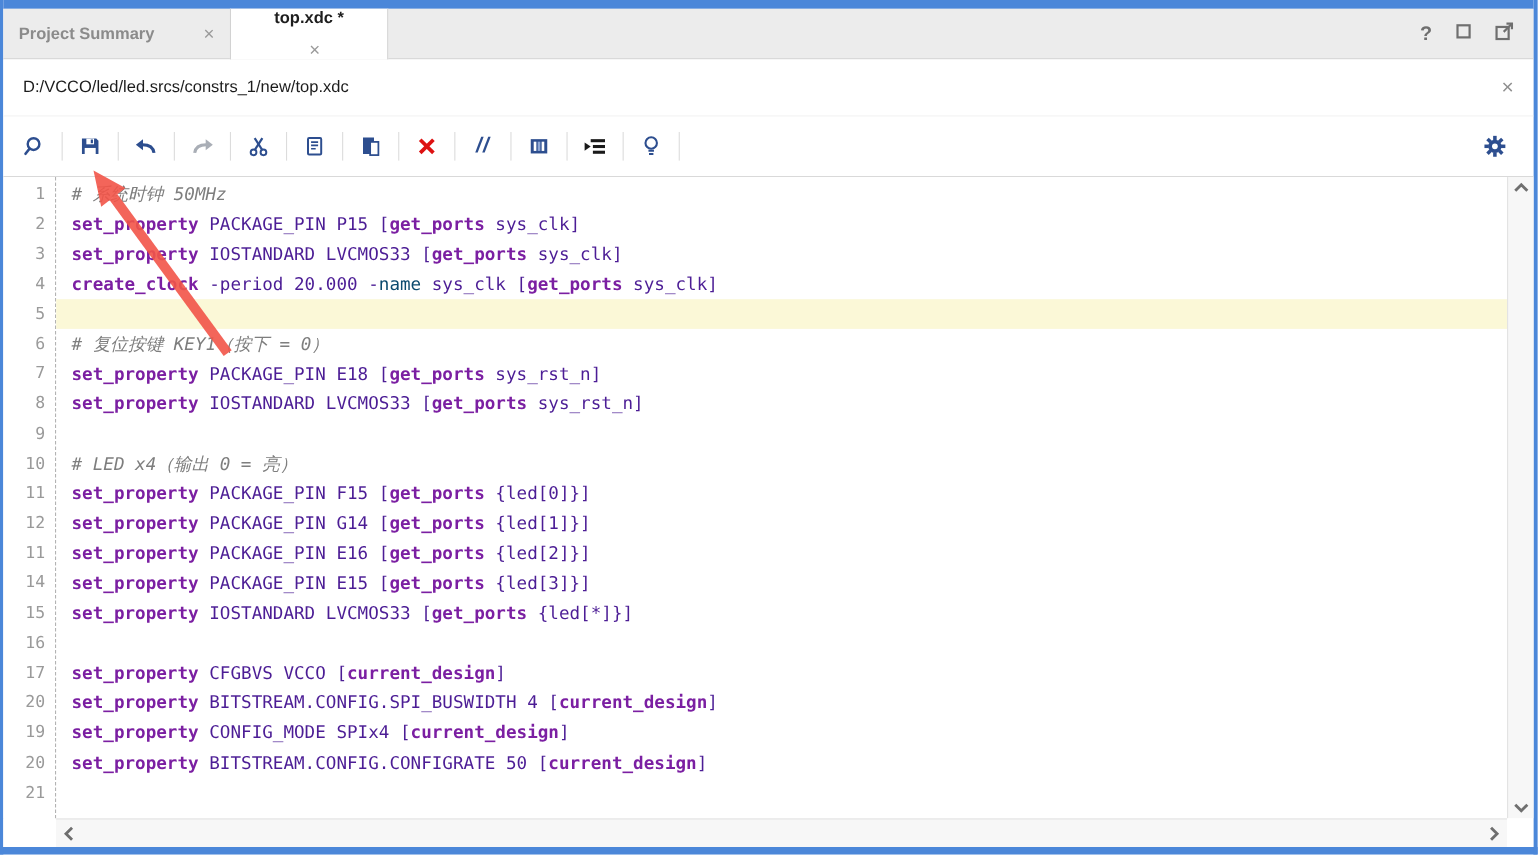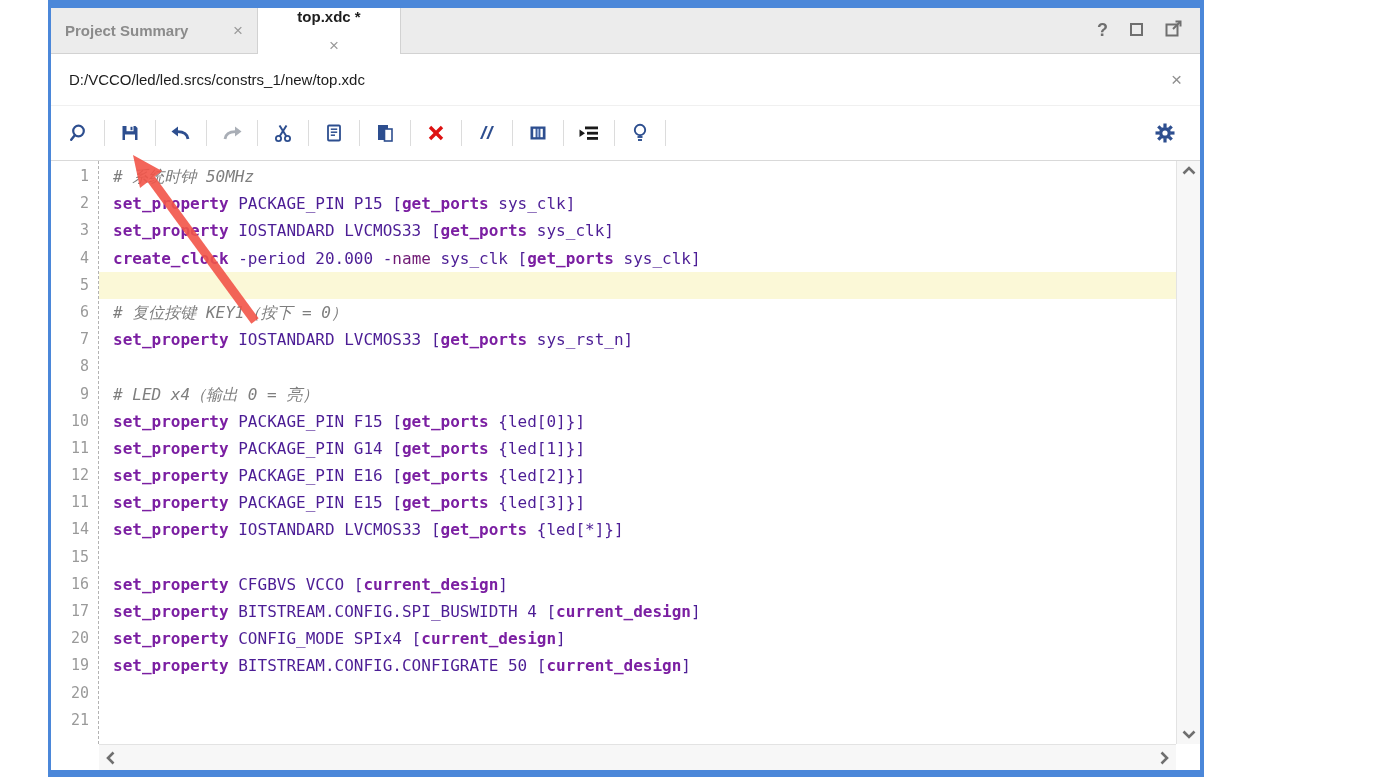--- a/index.html
+++ b/index.html
@@ -1,21 +1,21 @@
 <!DOCTYPE html>
 <html><head>
 <meta charset="utf-8">
 <style>
   * { box-sizing: border-box; margin: 0; padding: 0; }
   html,body { width:1398px; height:777px; overflow:hidden; background:#fff;
               font-family:"Liberation Sans", sans-serif; }
 
-  .win { position:relative; width:1156px; height:777px;
+  .win { position:relative; width:1398px; height:777px;
          border-left:3px solid #4b87d9; border-right:4px solid #4b87d9;
-         border-bottom:7px solid #4b87d9; background:#fff;margin-left:48px; }
+         border-bottom:7px solid #4b87d9; background:#fff; }
   .topstrip { height:8px; background:#4b87d9; }
 
   
   .tabbar { height:46px; background:#ececec; border-bottom:1px solid #d2d2d2;
             display:flex; align-items:stretch; }
   .tab { display:flex; align-items:center; justify-content:space-between;
          padding:0 14px; cursor:pointer; }
   .tab.w1 { width:206px; }
   .tab.w2 { width:144px;flex-direction:column; }
   .tab-label { font-size:15px; font-weight:bold; color:#8b8b8b; white-space:nowrap; }
@@ -48,21 +48,21 @@
   
   .editor { position:relative; height:583px; display:flex; background:#fff; }
   .gutter { width:48px; border-right:1px dashed #b3b3b3; padding-top:2px; }
   .lnum { height:27.2px; line-height:27.2px; text-align:right; padding-right:9px;
           font-family:"DejaVu Sans Mono", monospace; font-size:15px; color:#9a9a9a; }
   .codecol { flex:1; padding-top:2px; overflow:hidden; }
   .crow { height:27.2px; line-height:27.2px; white-space:pre; padding-left:14px;
           font-family:"DejaVu Sans Mono", monospace; font-size:16px; color:#111; }
   .crow.hl { background:#fbf8d7; }
   .seg-keyword { color:#7b1fa2; font-weight:bold; }
-  .seg-option  { color:#701a75; }
+  .seg-option  { color:#0c4a6e; }
   .seg-comment { color:#7e7e7e; font-style:italic; }
   .seg-plain   { color:#4c1d95; }
 
   .vscroll { width:24px; background:#f7f7f7; border-left:1px solid #e3e3e3;
              display:flex; flex-direction:column; justify-content:space-between;
              align-items:center; padding:5px 0; }
 
   
   .hscroll { position:relative; height:26px; background:#fff; }
   .htrack { position:absolute; left:48px; right:24px; top:0; bottom:0;
@@ -242,20 +242,21 @@
         <div class="lnum">20</div>
         <div class="lnum">21</div>
       </div>
     <div class="codecol" id="code">
         <div class="crow"><span class="seg-comment"># 系统时钟 50MHz</span></div>
         <div class="crow"><span class="seg-keyword">set_property</span><span class="seg-plain"> PACKAGE_PIN P15 [</span><span class="seg-keyword">get_ports</span><span class="seg-plain"> sys_clk]</span></div>
         <div class="crow"><span class="seg-keyword">set_property</span><span class="seg-plain"> IOSTANDARD LVCMOS33 [</span><span class="seg-keyword">get_ports</span><span class="seg-plain"> sys_clk]</span></div>
         <div class="crow"><span class="seg-keyword">create_clock</span><span class="seg-plain"> -period 20.000 -</span><span class="seg-option">name</span><span class="seg-plain"> sys_clk [</span><span class="seg-keyword">get_ports</span><span class="seg-plain"> sys_clk]</span></div>
         <div class="crow hl"></div>
         <div class="crow"><span class="seg-comment"># 复位按键 KEY1（按下 = 0）</span></div>
+        <div class="crow"><span class="seg-keyword">set_property</span><span class="seg-plain"> PACKAGE_PIN E18 [</span><span class="seg-keyword">get_ports</span><span class="seg-plain"> sys_rst_n]</span></div>
         <div class="crow"><span class="seg-keyword">set_property</span><span class="seg-plain"> IOSTANDARD LVCMOS33 [</span><span class="seg-keyword">get_ports</span><span class="seg-plain"> sys_rst_n]</span></div>
         <div class="crow"></div>
         <div class="crow"><span class="seg-comment"># LED x4（输出 0 = 亮）</span></div>
         <div class="crow"><span class="seg-keyword">set_property</span><span class="seg-plain"> PACKAGE_PIN F15 [</span><span class="seg-keyword">get_ports</span><span class="seg-plain"> {led[0]}]</span></div>
         <div class="crow"><span class="seg-keyword">set_property</span><span class="seg-plain"> PACKAGE_PIN G14 [</span><span class="seg-keyword">get_ports</span><span class="seg-plain"> {led[1]}]</span></div>
         <div class="crow"><span class="seg-keyword">set_property</span><span class="seg-plain"> PACKAGE_PIN E16 [</span><span class="seg-keyword">get_ports</span><span class="seg-plain"> {led[2]}]</span></div>
         <div class="crow"><span class="seg-keyword">set_property</span><span class="seg-plain"> PACKAGE_PIN E15 [</span><span class="seg-keyword">get_ports</span><span class="seg-plain"> {led[3]}]</span></div>
         <div class="crow"><span class="seg-keyword">set_property</span><span class="seg-plain"> IOSTANDARD LVCMOS33 [</span><span class="seg-keyword">get_ports</span><span class="seg-plain"> {led[*]}]</span></div>
         <div class="crow"></div>
         <div class="crow"><span class="seg-keyword">set_property</span><span class="seg-plain"> CFGBVS VCCO [</span><span class="seg-keyword">current_design</span><span class="seg-plain">]</span></div>

